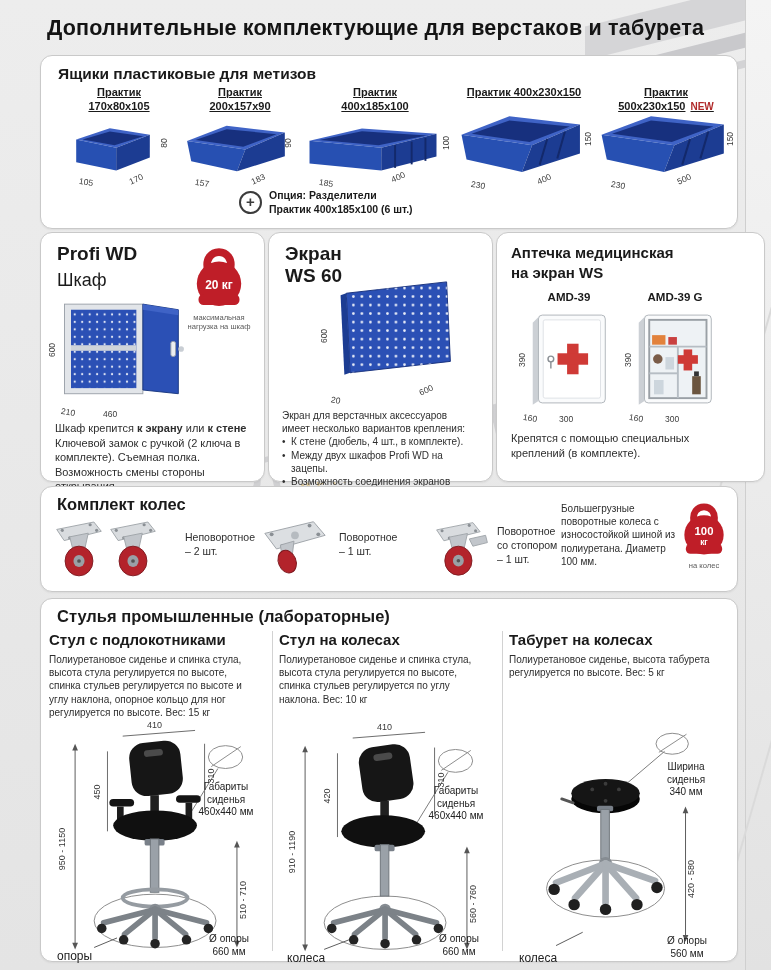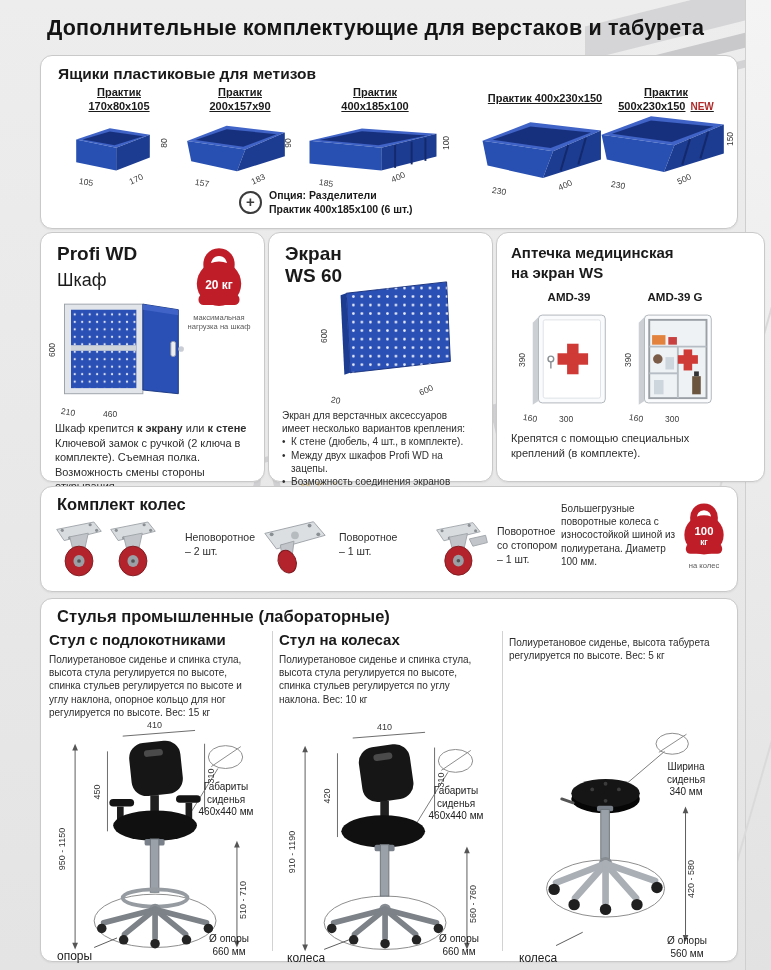--- a/index.html
+++ b/index.html
@@ -102,21 +102,21 @@
         <polygon points="56,34 96,18 96,44 56,60" fill="#1c3c92"></polygon>
         <line x1="66" y1="31" x2="66" y2="57" stroke="#13296b" stroke-width="1.4"></line>
         <line x1="78" y1="27" x2="78" y2="53" stroke="#13296b" stroke-width="1.4"></line>
         <line x1="88" y1="23" x2="88" y2="49" stroke="#13296b" stroke-width="1.4"></line>
       </svg>
       <span class="dim" style="left:140px;top:52px;transform:rotate(-90deg);">100</span>
       <span class="dim diagL" style="left:20px;top:92px;">185</span>
       <span class="dim diagR" style="left:92px;top:86px;">400</span>
     </div>
 
-    <div class="abs" style="left:433px;top:30px;width:142px;height:135px;margin-top:6px;">
+    <div class="abs" style="left:412px;top:30px;width:142px;height:135px;">
       <div class="bin-name"><span>Практик 400х230х150</span></div>
       <svg width="126" height="66" viewBox="0 0 100 64" preserveAspectRatio="none" style="position:absolute;left:6px;top:22px;">
         <polygon points="2,26 40,8 96,16 58,36" fill="#3f63c6"></polygon>
         <polygon points="10,25 40,12 88,18 56,33" fill="#17307e"></polygon>
         <polygon points="2,26 58,36 50,62 6,50" fill="#2750b2"></polygon>
         <polygon points="58,36 96,16 96,44 50,62" fill="#1c3c92"></polygon>
         <line x1="70" y1="30" x2="64" y2="55" stroke="#13296b" stroke-width="1.6"></line>
         <line x1="84" y1="23" x2="78" y2="49" stroke="#13296b" stroke-width="1.6"></line>
       </svg>
       <span class="dim" style="left:128px;top:48px;transform:rotate(-90deg);">150</span>
@@ -450,20 +450,21 @@
         </div>
         <span class="vlab" style="left:166px;top:180px;width:56px;">560 - 760</span>
         <span class="abs base-lab" style="left:8px;top:232px;">колеса</span>
         <div class="abs dia-note" style="left:148px;top:214px;width:64px;">
           <span>Ø  опоры</span><br><span>660 мм</span>
         </div>
       </div>
     </div>
 
     <div class="abs" style="left:468px;top:32px;width:218px;height:326px;">
+      <div style="font-size:15px;font-weight:bold;">Табурет на колесах</div>
       <div class="small" style="margin-top:5px;width:212px;font-size:10px;">Полиуретановое сиденье, высота табурета регулируется по высоте. Вес: 5 кг</div>
 
       <div class="abs" style="left:0;top:88px;width:215px;height:238px;">
         <svg width="215" height="238" viewBox="0 0 215 250">
           <line x1="118" y1="68" x2="158" y2="34" stroke="#777" stroke-width="1"></line>
           <ellipse cx="166" cy="26" rx="17" ry="11" fill="none" stroke="#888"></ellipse>
           <line x1="152" y1="35" x2="181" y2="16" stroke="#888"></line>
           <line x1="180" y1="96" x2="180" y2="230" stroke="#555" stroke-width="1"></line>
           <polygon points="177,99 183,99 180,92" fill="#555"></polygon>
             <polygon points="177,227 183,227 180,234" fill="#555"></polygon>

